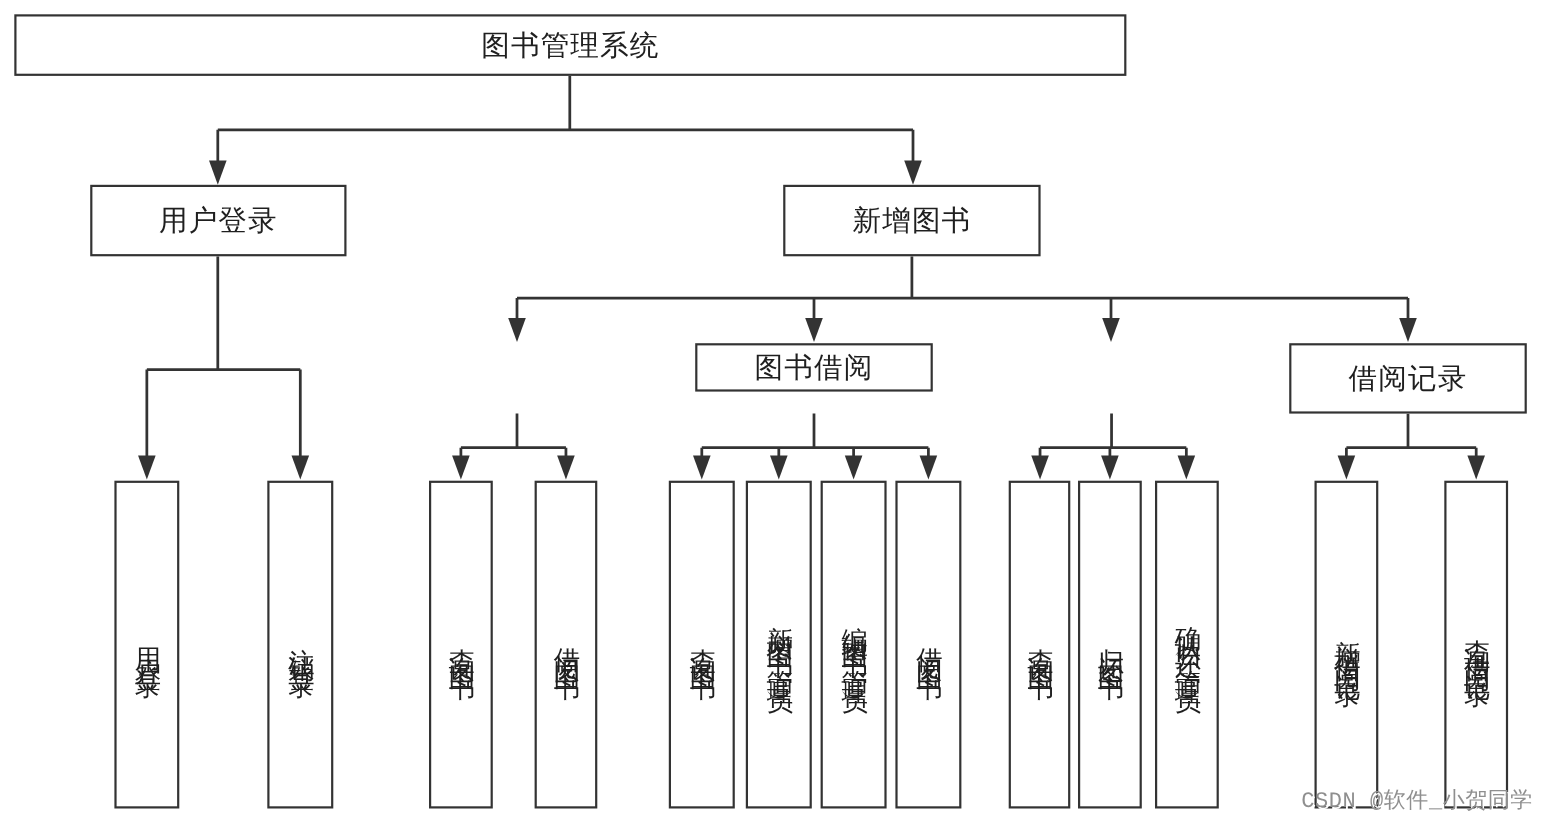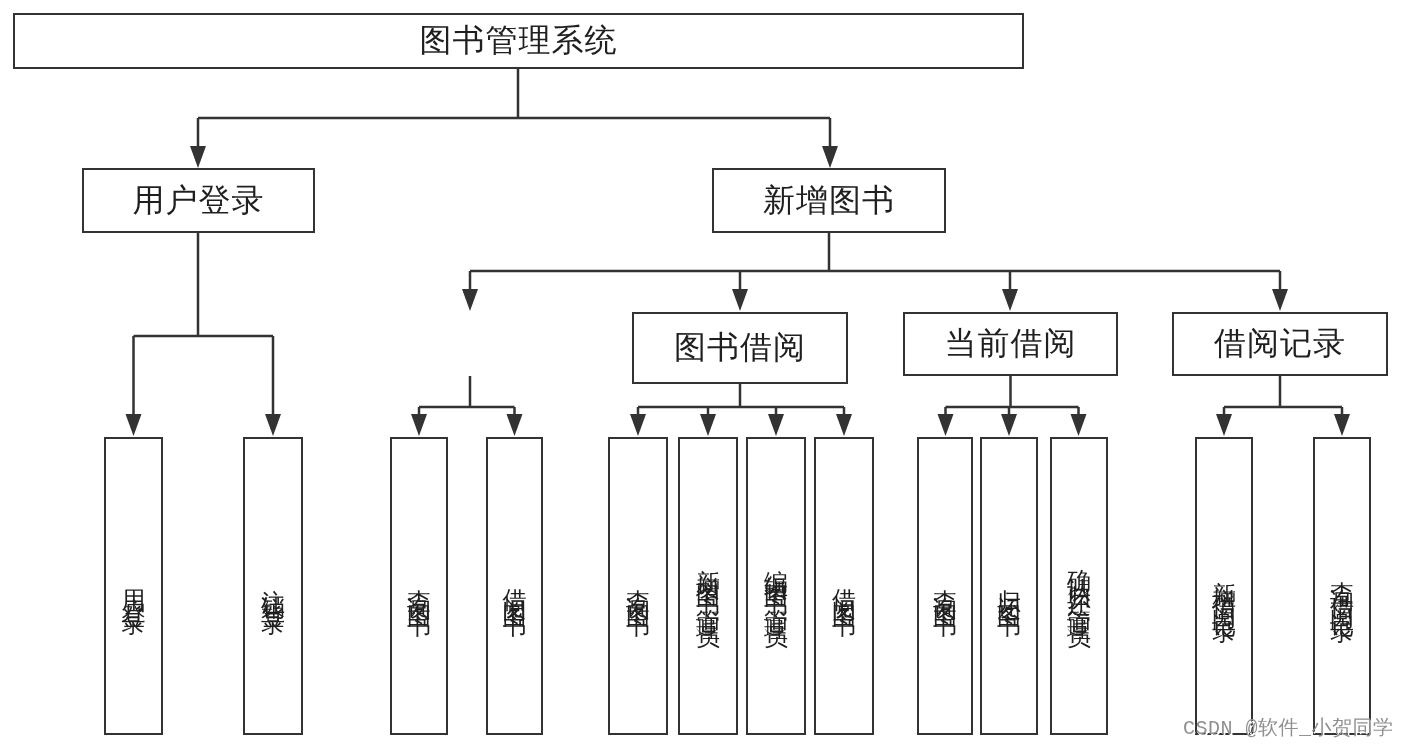--- a/index.html
+++ b/index.html
@@ -4,21 +4,21 @@
 <style>
   html,body{margin:0;padding:0;background:#ffffff;}
   .stage{
     position:relative;width:1405px;height:747px;background:#ffffff;
     font-family:"Liberation Sans","DejaVu Sans",sans-serif;color:#1f1f1f;overflow:hidden;
   }
   .connectors{position:absolute;left:0;top:0;width:1405px;height:747px;}
   .node{
     position:absolute;box-sizing:border-box;border:2.5px solid #333;background:#fff;
     display:flex;align-items:center;justify-content:center;
-    font-size:32px;letter-spacing:1px;white-space:nowrap;
+    font-size:26px;letter-spacing:1px;white-space:nowrap;
   }
   .leaf{font-size:24px;letter-spacing:0;}
   .vtext{writing-mode:vertical-rl;line-height:1;letter-spacing:8px;}
   .watermark{
     position:absolute;left:1183px;top:714px;font-size:20px;letter-spacing:.5px;
     color:#8f8f8f;text-shadow:1.5px 1.5px 0 #ffffff;white-space:nowrap;font-family:Liberation Mono, monospace;
   }
 </style>
 </head>
 <body>
@@ -66,22 +66,21 @@
       <polygon fill="#333" stroke="none" points="1216,414 1232,414 1224,436"></polygon>
       <polygon fill="#333" stroke="none" points="1334,414 1350,414 1342,436"></polygon>
     </g>
   </svg>
 
   <div class="node" style="left:13px;top:13px;width:1011px;height:56px;">图书管理系统</div>
 
   <div class="node" style="left:82px;top:168px;width:233px;height:65px;">用户登录</div>
   <div class="node" style="left:712px;top:168px;width:234px;height:65px;">新增图书</div>
 
-  <div class="node" style="left:632px;top:312px;width:216px;height:72px;">图书借阅</div>
-  <div class="node" style="left:903px;top:312px;width:215px;height:64px;">当前借阅</div>
+  <div class="node" style="left:632px;top:312px;width:216px;height:44px;">图书借阅</div>
   <div class="node" style="left:1172px;top:312px;width:216px;height:64px;">借阅记录</div>
 
   <div class="node leaf" style="left:104px;top:437px;width:59px;height:298px;">
     <span class="vtext">用户登录</span>
   </div>
   <div class="node leaf" style="left:243px;top:437px;width:60px;height:298px;">
     <span class="vtext">注销登录</span>
   </div>
 
   <div class="node leaf" style="left:390px;top:437px;width:58px;height:298px;">

